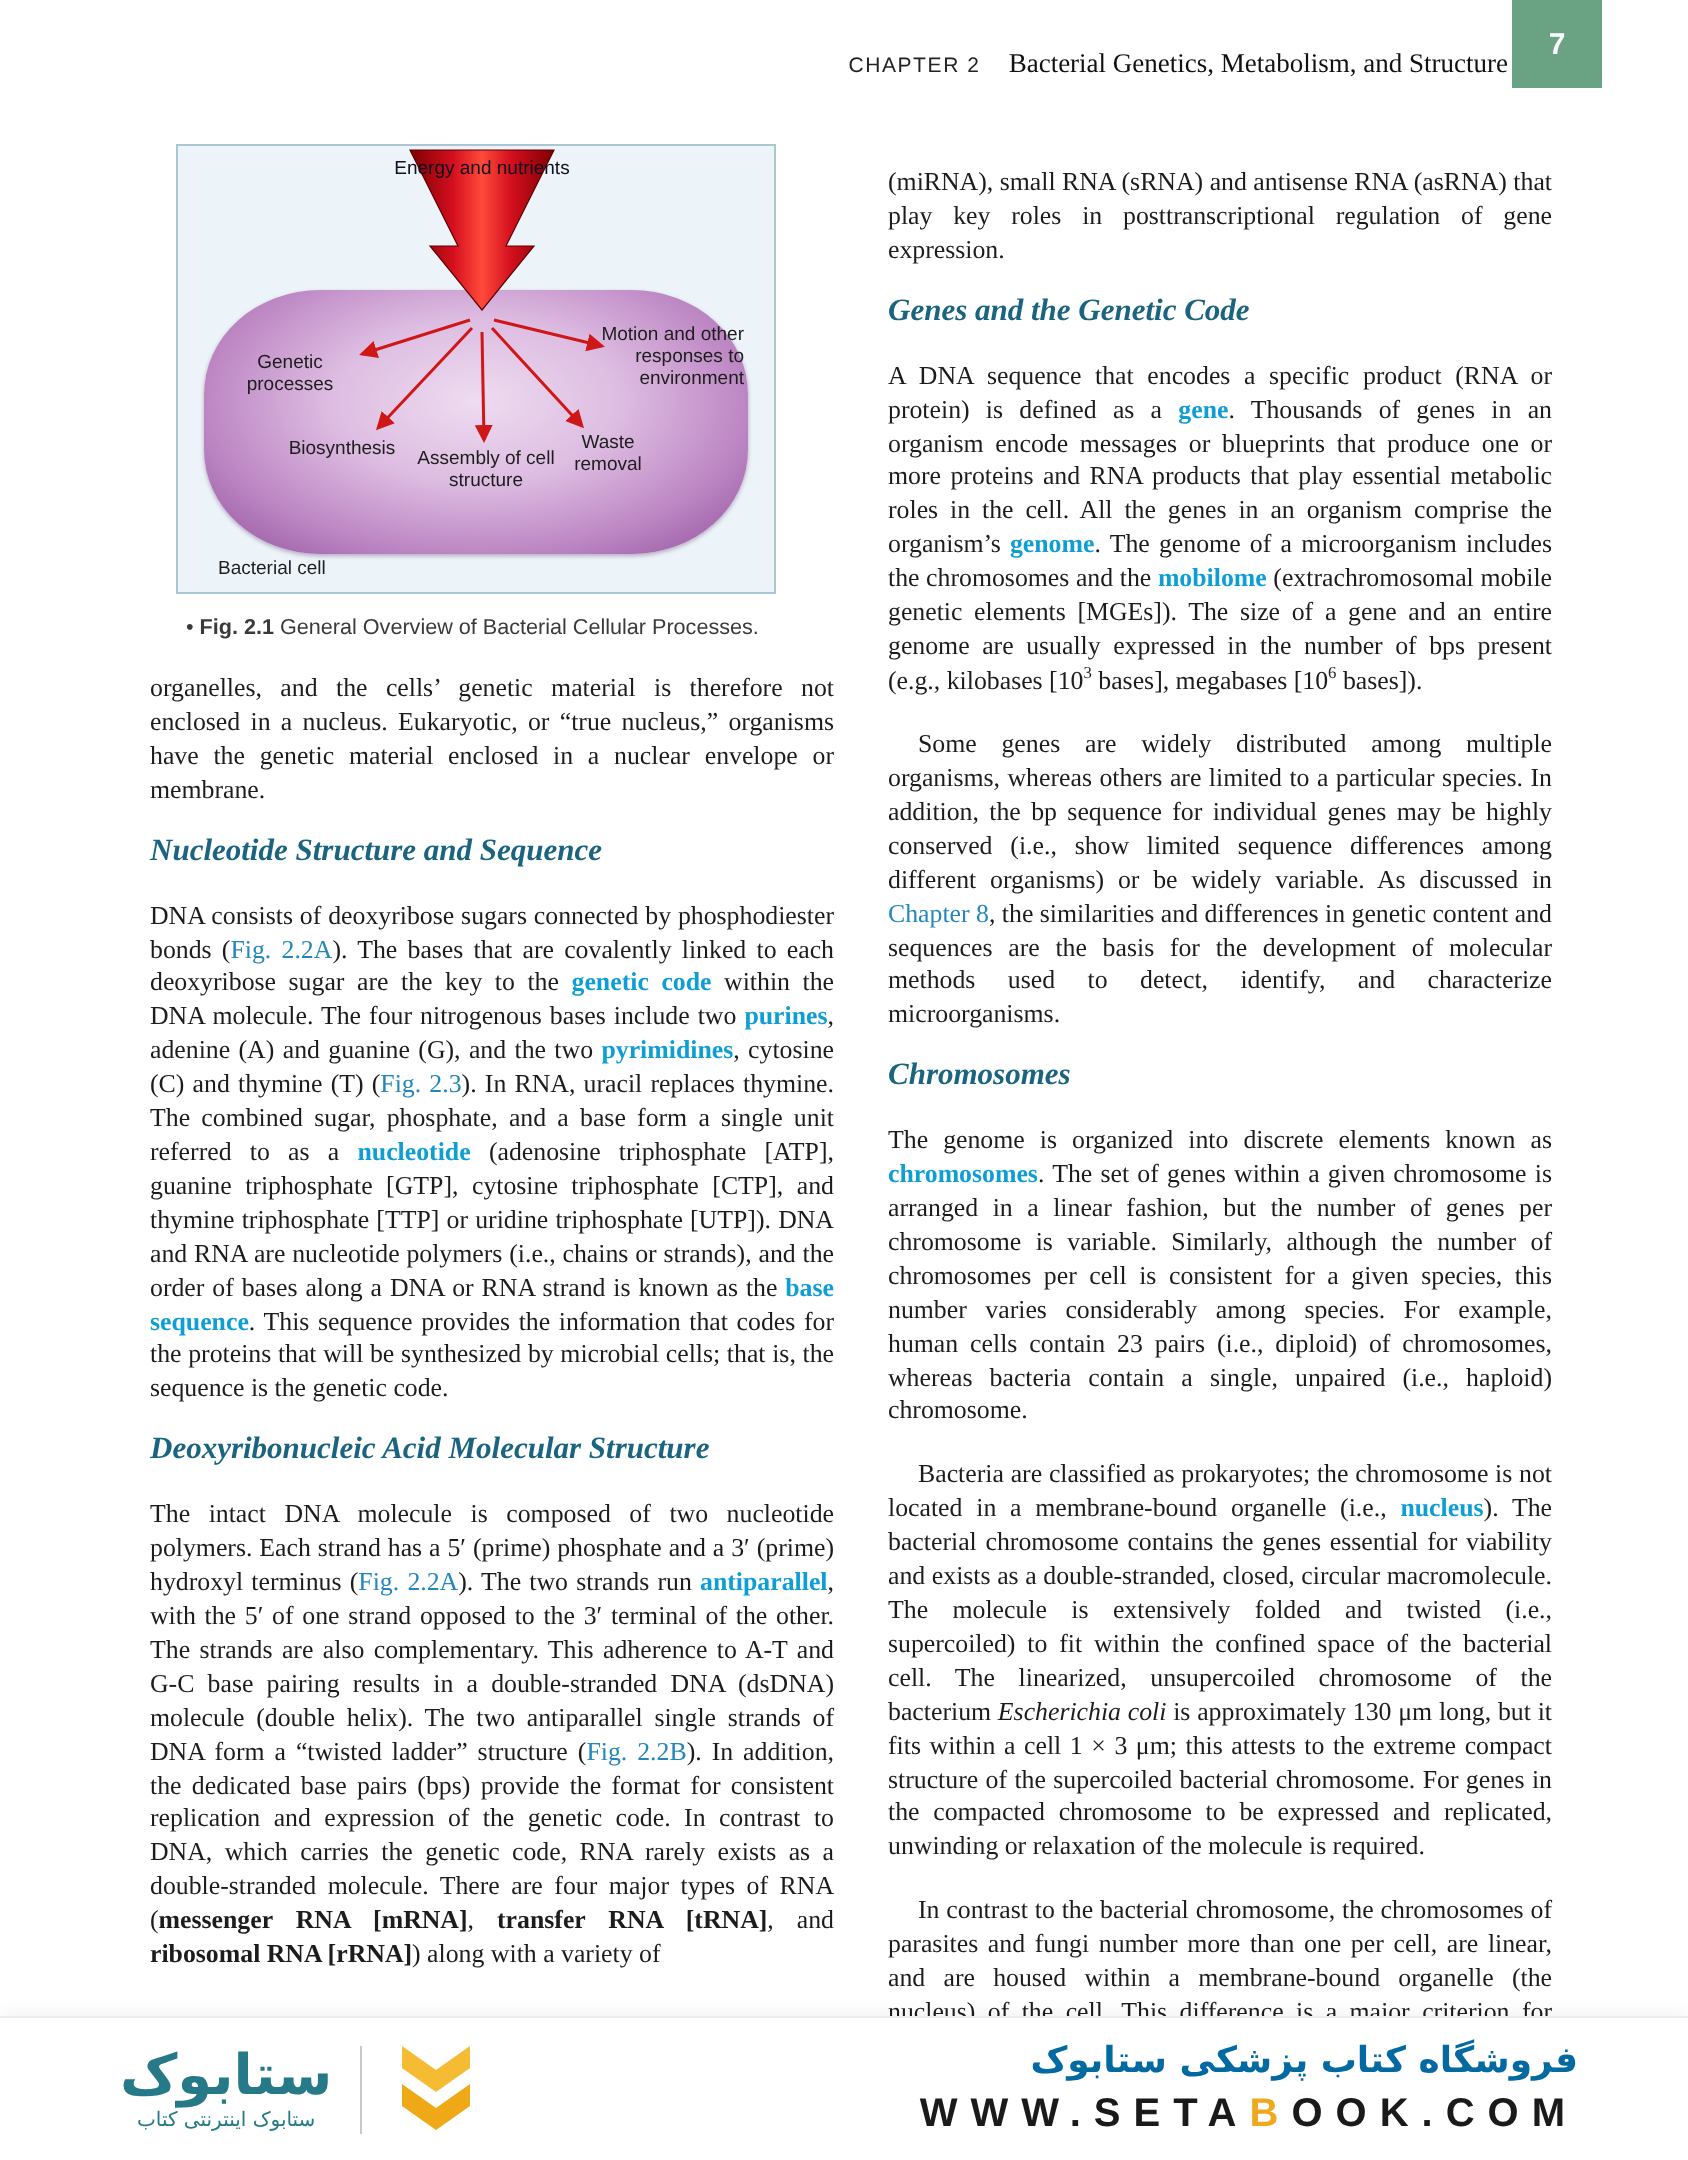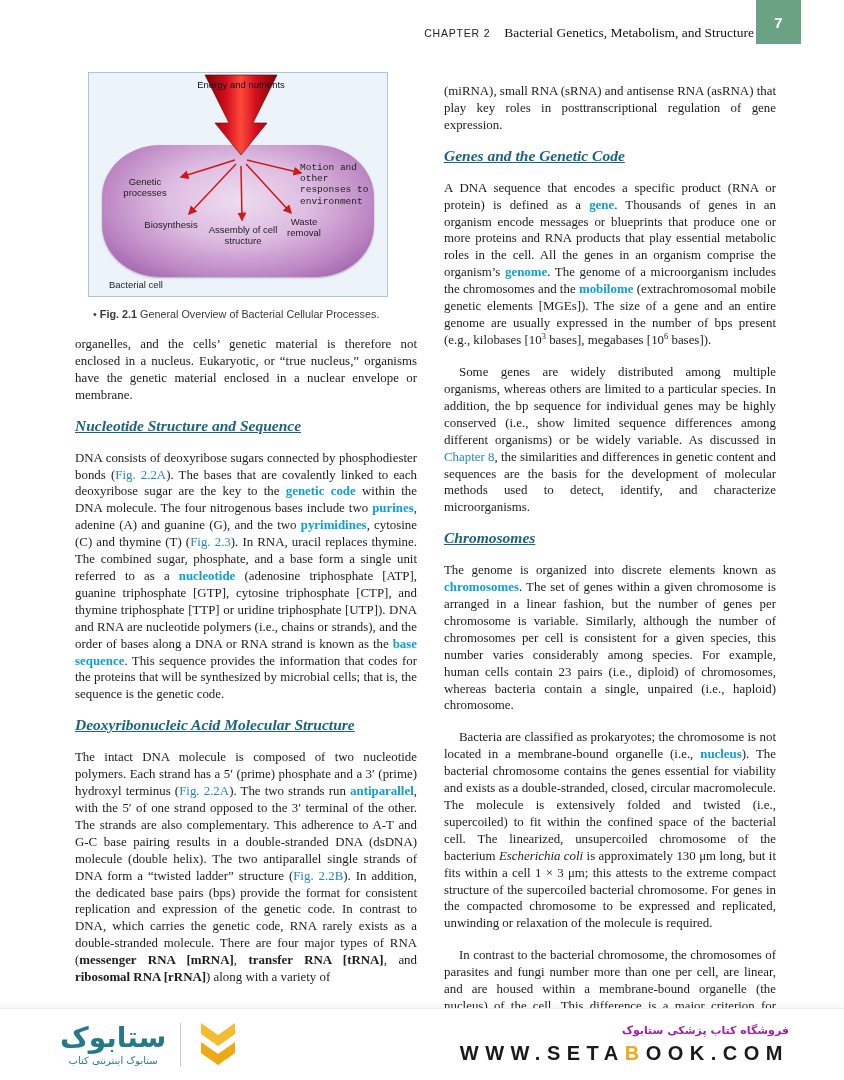--- a/index.html
+++ b/index.html
@@ -38,21 +38,20 @@
 
   .body-para {
     font-size:12.9px; line-height:1.31; text-align:justify;
     hyphens:auto; -webkit-hyphens:auto; color:#1c1c1c;margin-top:15px;
   }
   .body-para.indent { text-indent:15px; }
   .section-heading {
     font-family:"Liberation Serif", serif; font-style:italic; font-weight:bold;
     font-size:15.5px; color:var(--heading-color, #1A647F);
     margin:13px 0 5px 0;
-    text-decoration:underline;
   }
   .seg-term { font-weight:bold; color:var(--accent-term, #0E9ED6); }
   .seg-link { color:var(--accent-link, #2387BD); }
   .seg-b { font-weight:bold; }
   .seg-i { font-style:italic; }
   sup.seg-sup { font-size:0.65em; }
 
   
   .figure-box {
     position:relative; width:300px; height:225px; margin:4px 0 0 13px;
@@ -68,21 +67,21 @@
   .fig-svg { position:absolute; inset:0; width:298px; height:223px; }
   .fig-label {
     position:absolute; font-family:"Liberation Sans", sans-serif;
     font-size:9.5px; line-height:1.18; color:#1d1d1d; text-align:center;
   }
   .lbl-energy { left:97px; top:6px; width:110px; color:#101020; }
   .lbl-genetic { left:24px; top:103px; width:64px; }
   .lbl-biosynthesis { left:40px; top:146px; width:84px; }
   .lbl-assembly { left:119px; top:151px; width:70px; }
   .lbl-waste { left:186px; top:143px; width:58px; }
-  .lbl-motion { left:211px; top:89px; width:72px; text-align:left;font-family:Liberation Mono, monospace; }
+  .lbl-motion { left:211px; top:89px; width:72px; text-align:right; }
   .lbl-cell { left:20px; top:206px; width:100px; text-align:left; }
 
   .fig-caption {
     margin:10px 4px 0 18px; width:320px;
     font-family:"Liberation Sans", sans-serif; font-size:10.8px;
     line-height:1.3; color:#3a3a3a;
   }
   .col.left .body-para:first-of-type { margin-top:28px; }
 
   
@@ -100,21 +99,21 @@
     font-size:28px; line-height:1.05; color:var(--logo-teal, #267A87);
   }
   .logo-sub {
     font-family:"DejaVu Sans", sans-serif; font-size:10px;
     color:var(--logo-teal, #267A87); margin-top:2px;
   }
   .logo-divider { width:1px; height:44px; background:#c9c9c9; }
   .footer-right { text-align:right; }
   .footer-tagline {
     font-family:"DejaVu Sans", sans-serif; font-weight:bold;
-    font-size:11px; color:#a21caf; margin-bottom:5px;
+    font-size:18px; color:#0369a1; margin-bottom:5px;
   }
   .footer-url {
     font-family:"Liberation Sans", sans-serif; font-weight:bold;
     font-size:20px; letter-spacing:6.5px; color:#1a1a1a; white-space:nowrap;
   }
   .footer-url .seg-gold { color:var(--logo-gold, #F0B32A); }
 </style>
 </head>
 <body>
 

